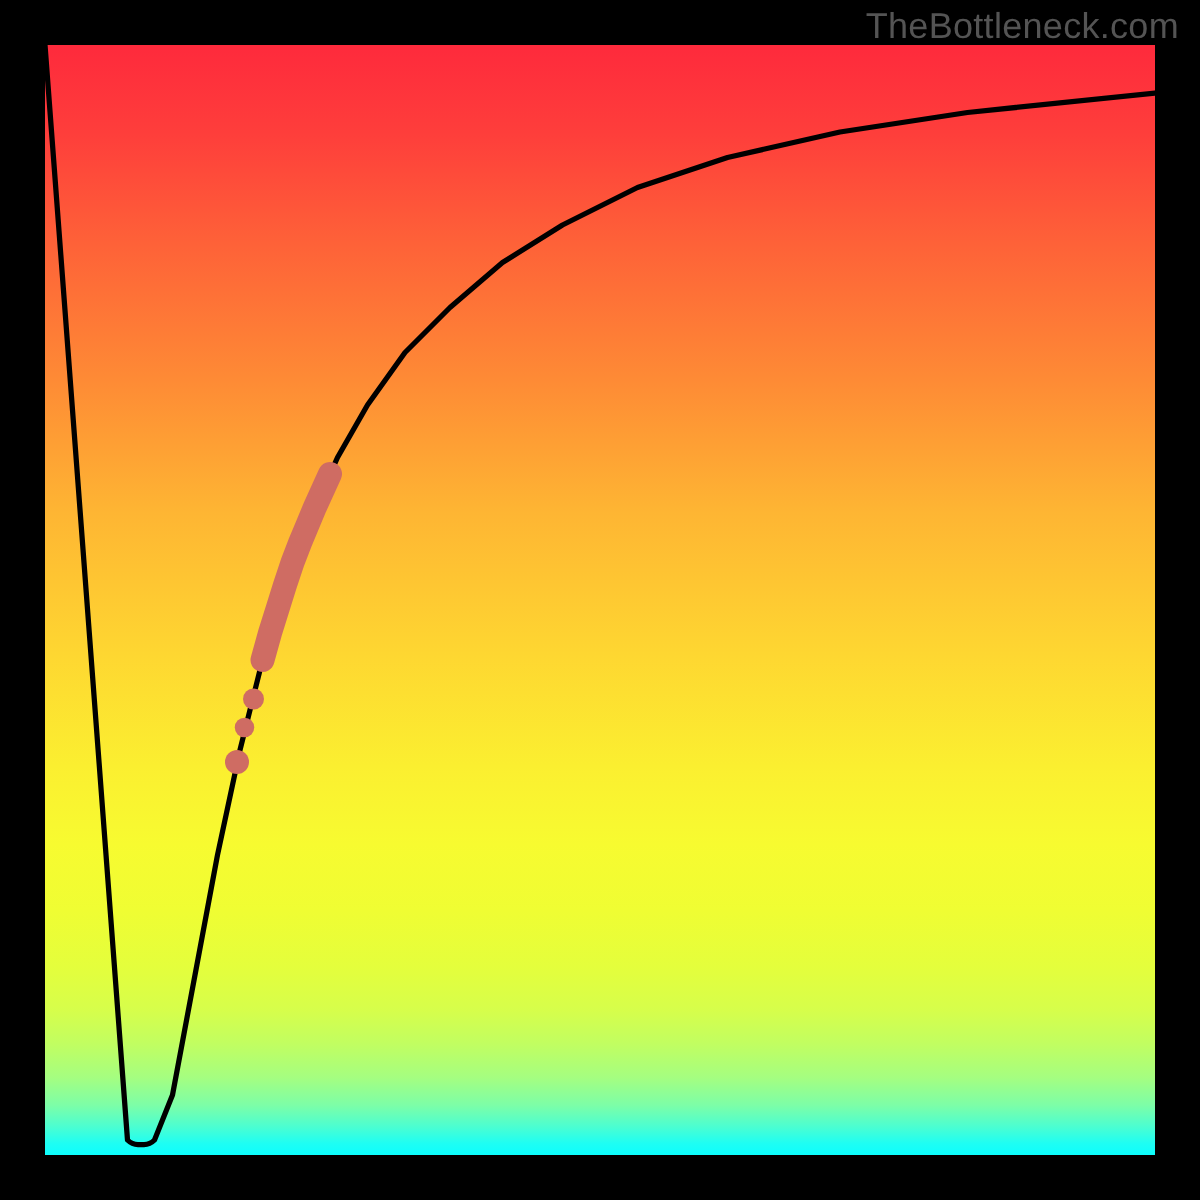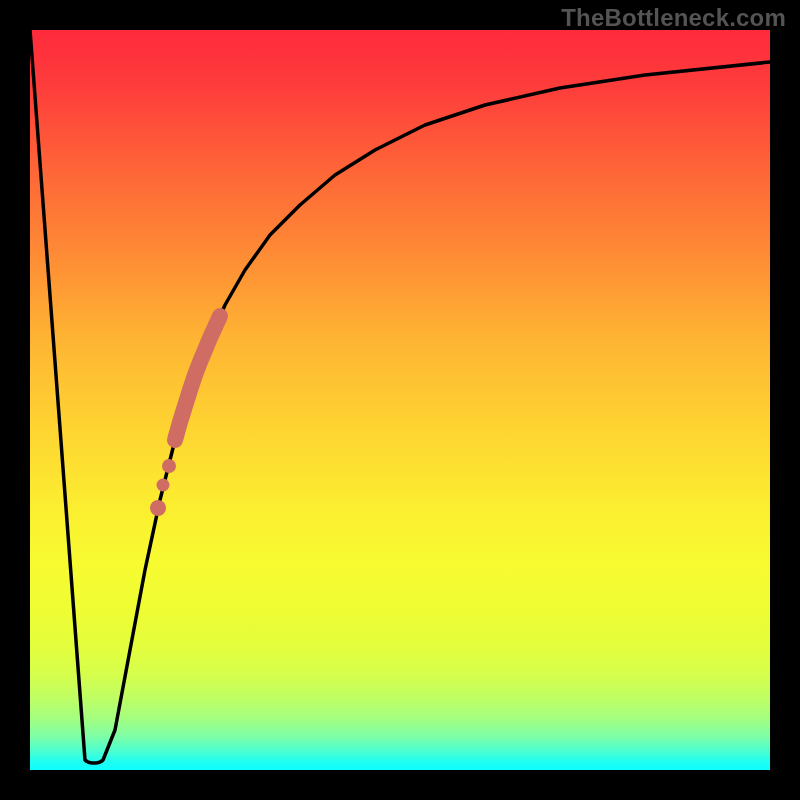--- a/index.html
+++ b/index.html
@@ -53,21 +53,21 @@
     position: absolute;
     inset: 0;
     width: 100%;
     height: 100%;
   }
   .watermark {
     position: absolute;
     top: 4px;
     right: 14px;
     font-size: 24px;
-    font-weight: 700;
+    font-weight: 400;
     color: #545454;
     letter-spacing: 0.2px;
   }
 </style>
 </head>
 <body>
 
 <div class="frame">
   <div class="plot-area">
     <div class="gradient-bg"></div>

